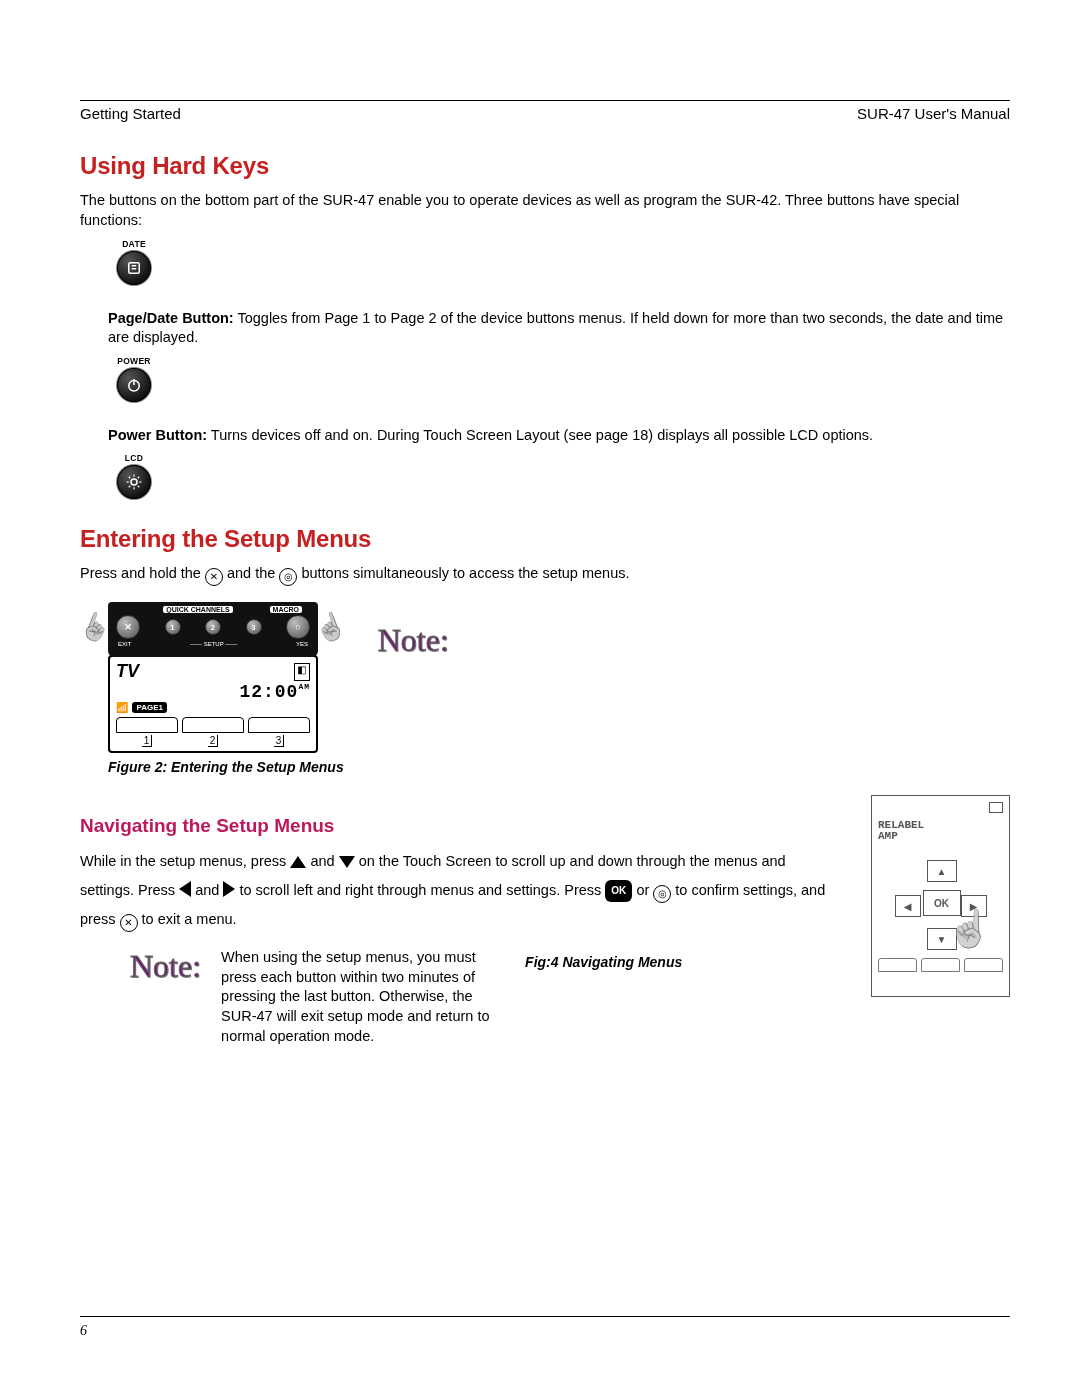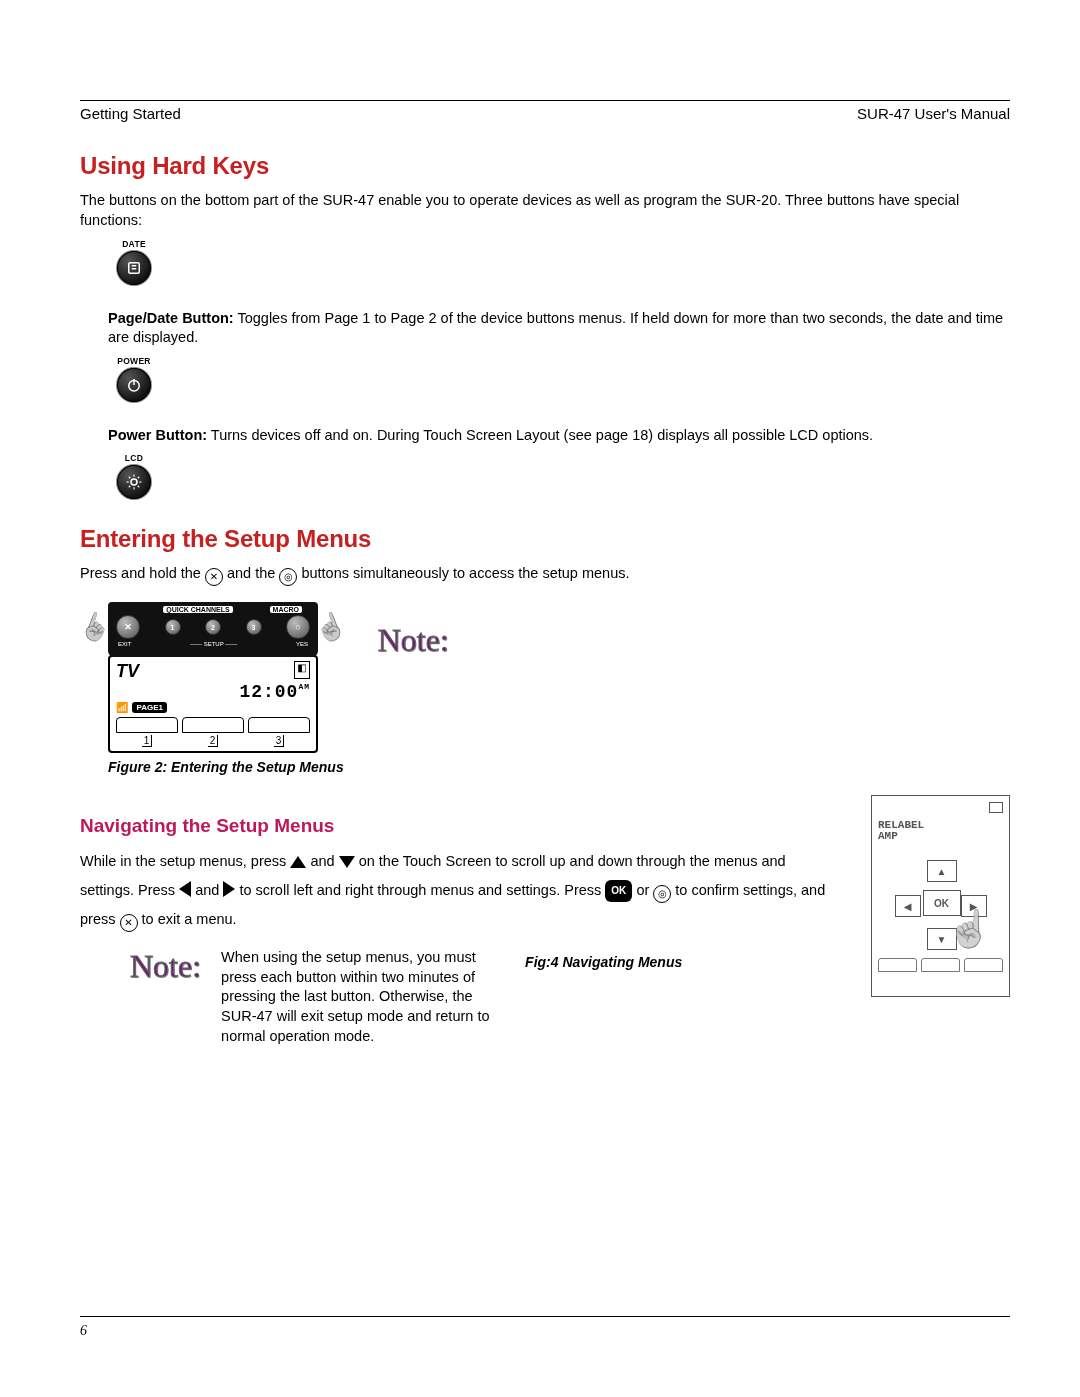--- a/index.html
+++ b/index.html
@@ -156,21 +156,21 @@
   }
   .hand.left { left:-28px; transform: scaleX(-1) rotate(-20deg); }
   .hand.right { right:-28px; transform: rotate(-20deg); }
 
   .lcd {
     border:2px solid #000; border-radius:4px;
     background:#fff; padding:4px 6px;
     font-family: Arial, sans-serif;
     margin-top: -2px;
   }
-  .lcd-top { display:flex; justify-content:space-between; align-items:flex-start;gap:44px; }
+  .lcd-top { display:flex; justify-content:space-between; align-items:center;gap:44px; }
   .lcd-tv { font-style:italic; font-weight:bold; font-size:18px; }
   .lcd-bat { width:14px; height:16px; border:1.5px solid #000; display:inline-block; position:relative; }
   .lcd-bat::after { content:"◧"; position:absolute; inset:0; font-size:10px; text-align:center; }
   .lcd-time { text-align:right; font-family: "Courier New", monospace; font-size:18px; letter-spacing:1px; font-weight:bold; }
   .lcd-time sup { font-size:8px; vertical-align: top; }
   .lcd-mid { display:flex; align-items:center; gap:4px; }
   .sig { font-size:10px; }
   .page-tag { background:#000; color:#fff; font-size:8px; font-weight:bold; border-radius:3px; padding:1px 4px; }
   .lcd-tabs { display:flex; gap:4px; margin-top:4px; }
   .lcd-tab { flex:1; height:14px; border:1.5px solid #000; border-top-left-radius:4px; border-top-right-radius:4px; }
@@ -216,21 +216,21 @@
 <body>
 
 <div class="page">
   <div class="top-rule"></div>
   <div class="header">
     <span>Getting Started</span>
     <span>SUR-47 User's Manual</span>
   </div>
 
   <h2 class="red">Using Hard Keys</h2>
-  <p class="body indent">The buttons on the bottom part of the SUR-47 enable you to operate devices as well as program the SUR-20. Three buttons have special functions:</p>
+  <p class="body indent">The buttons on the bottom part of the SUR-47 enable you to operate devices as well as program the SUR-42. Three buttons have special functions:</p>
 
   <div class="btn-row">
     <div class="btn-icon-col">
       <div class="btn-icon-label">DATE</div>
       <span class="hw-button">
         <svg width="18" height="18" viewBox="0 0 24 24" fill="none" stroke="#fff" stroke-width="2">
             <rect x="5" y="5" width="14" height="14" rx="2"></rect>
             <path d="M9 9h6M9 13h6"></path>
           </svg>
       </span>

